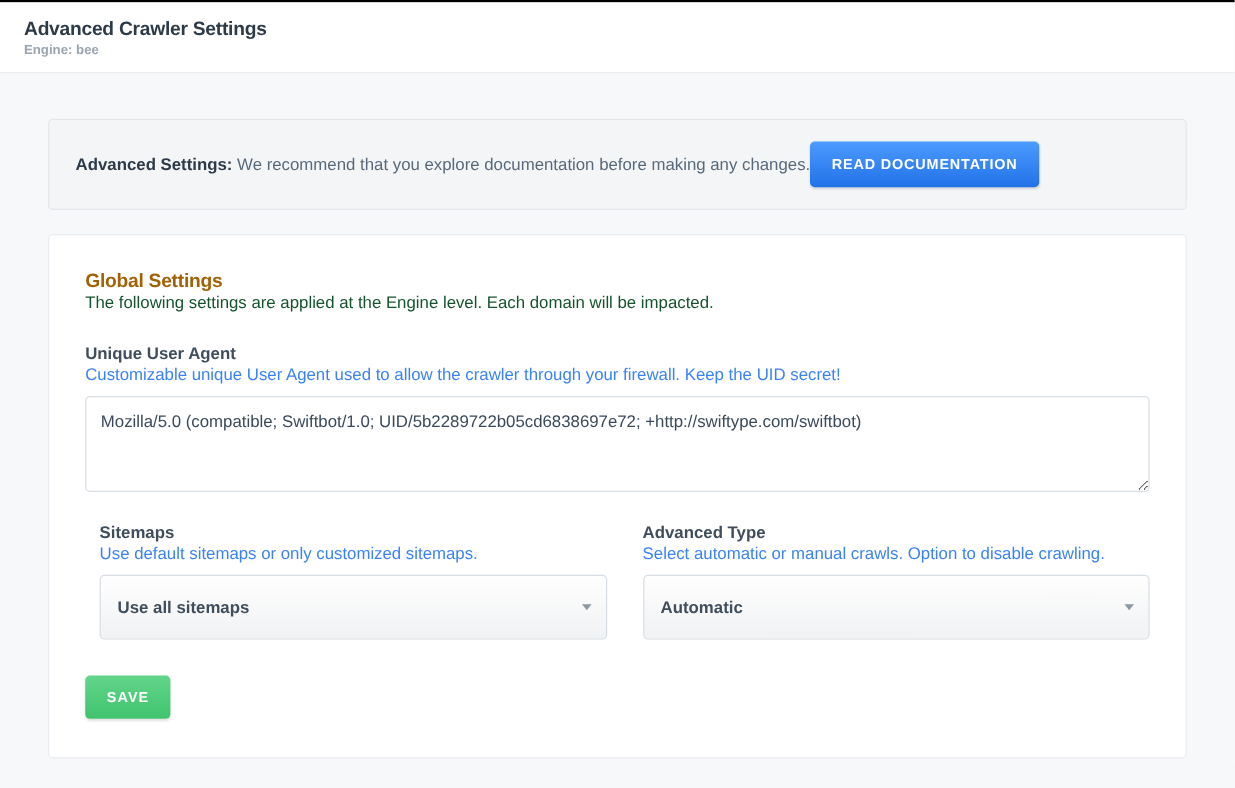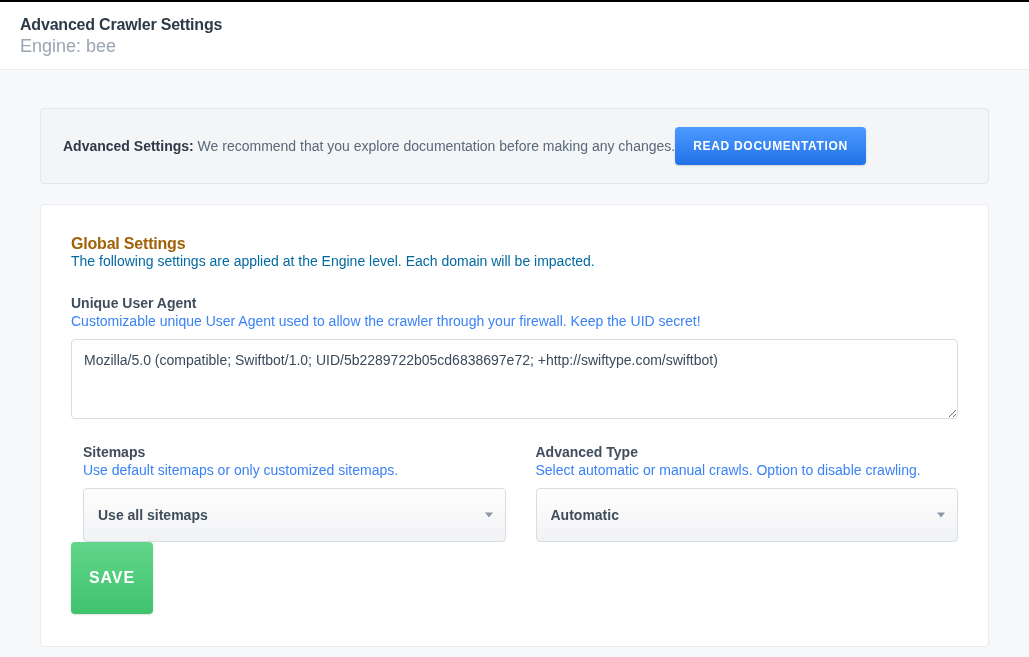--- a/index.html
+++ b/index.html
@@ -25,23 +25,24 @@
       padding: 14px 20px 12px 20px;
       border-bottom: 1px solid #e9ecf0;
     }
     .header-title {
       font-size: 16px;
       font-weight: 600;
       color: #2d3a48;
       letter-spacing: -0.2px;
     }
     .header-sub {
-      font-size: 18px;
+      font-size: 11px;
       color: #9aa5b1;
       margin-top: 2px;
+      font-weight: bold;
     }
     .content {
       padding: 38px 40px;
     }
     .banner {
       background: #f4f5f7;
       border: 1px solid #e3e7ec;
       border-radius: 4px;
       padding: 18px 22px;
       display: flex;
@@ -76,21 +77,21 @@
     }
     .card-title {
       font-size: 16px;
       font-weight: 600;
       color: #a16207;
       margin-bottom: 0;
       letter-spacing: -0.2px;
     }
     .card-desc {
       font-size: 14px;
-      color: #0369a1;
+      color: #14532d;
       margin-bottom: 26px;
     }
     .field-label {
       font-size: 14px;
       font-weight: 600;
       color: #3f4d5c;
       margin-bottom: 2px;
     }
     .field-help {
       font-size: 14px;
@@ -138,26 +139,27 @@
       right: 12px;
       top: 50%;
       transform: translateY(-50%);
       width: 0;
       height: 0;
       border-left: 4px solid transparent;
       border-right: 4px solid transparent;
       border-top: 5px solid #8d98a4;
     }
     .btn-save {
+      margin-top: 30px;
       background: linear-gradient(180deg, #62d58a 0%, #40c36e 100%);
       color: #fff;
       border: none;
       border-radius: 4px;
-      padding: 27px 18px;
-      font-size: 16px;
+      padding: 11px 18px;
+      font-size: 12px;
       font-weight: 700;
       letter-spacing: 0.9px;
       cursor: pointer;
       box-shadow: 0 1px 2px rgba(0,0,0,0.12);
     }
   </style>
 </head>
 <body>
 
 <div class="top-border"></div>

